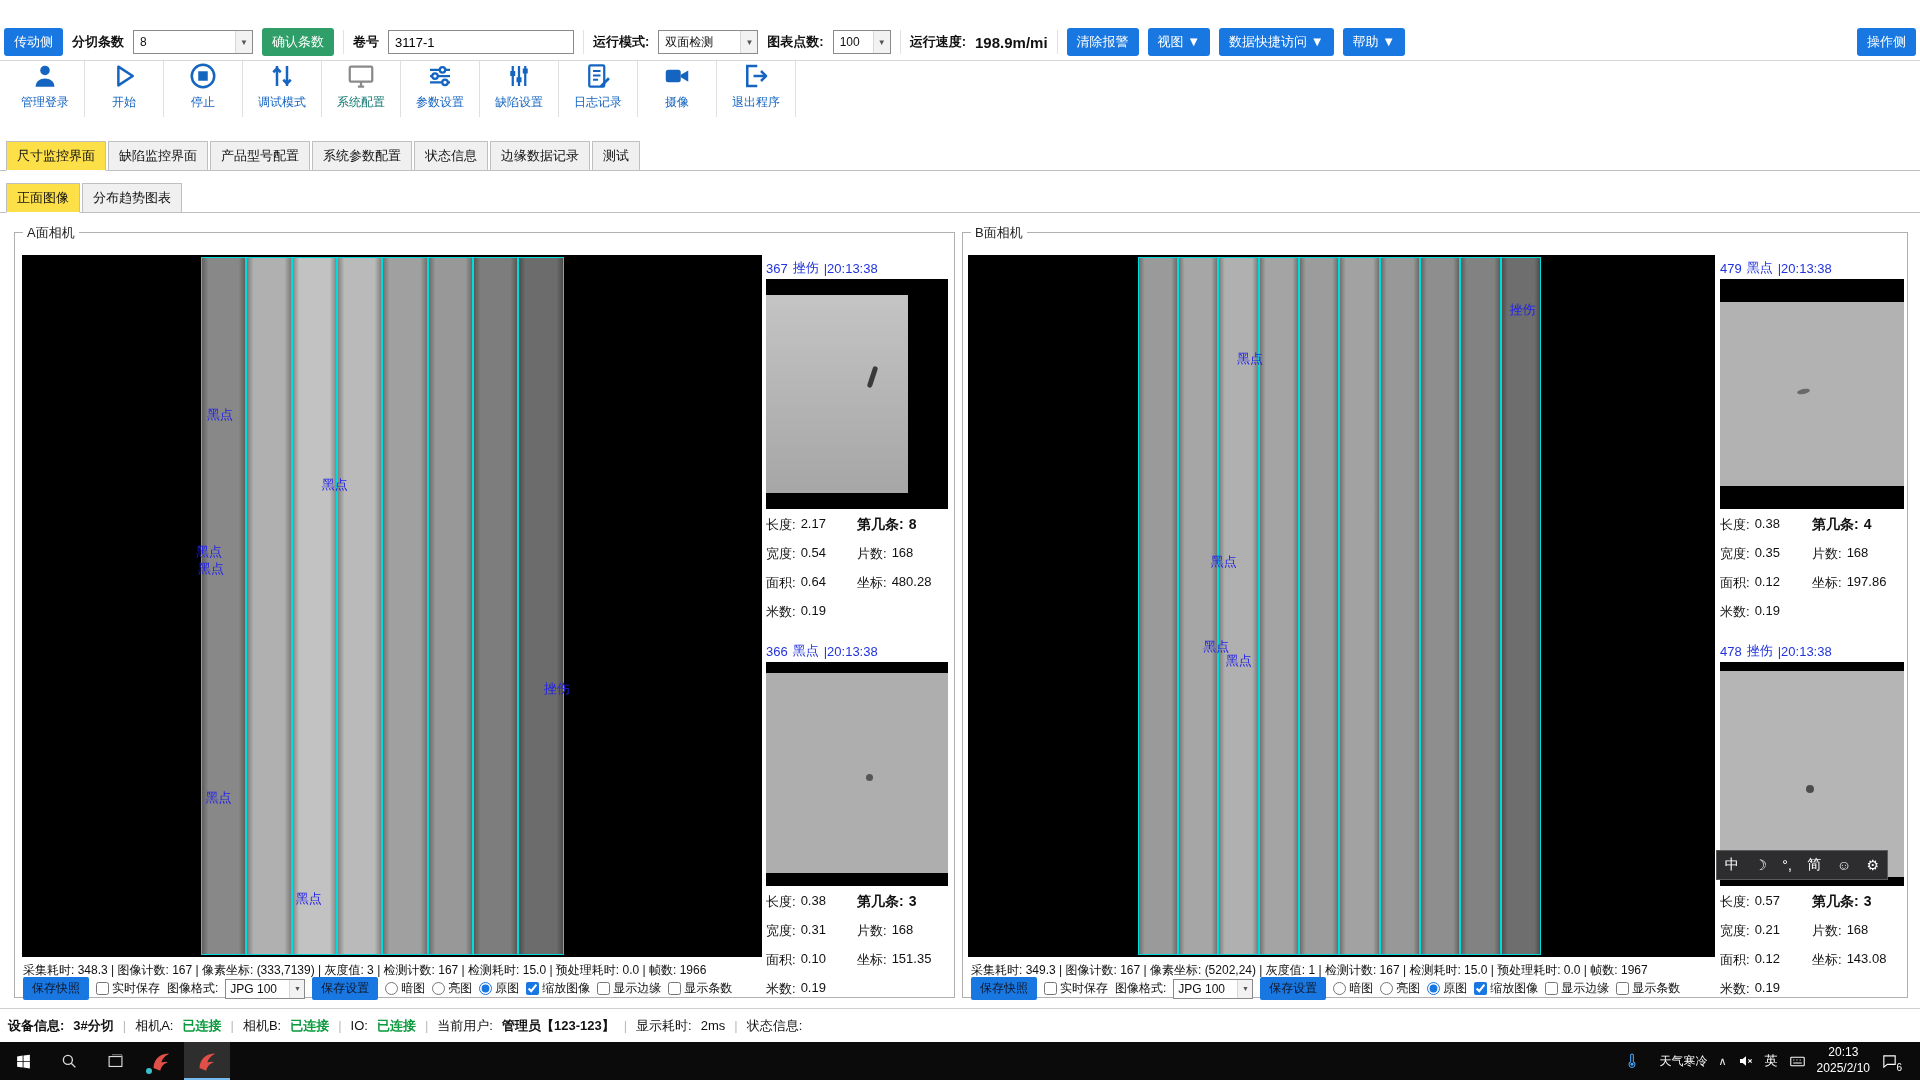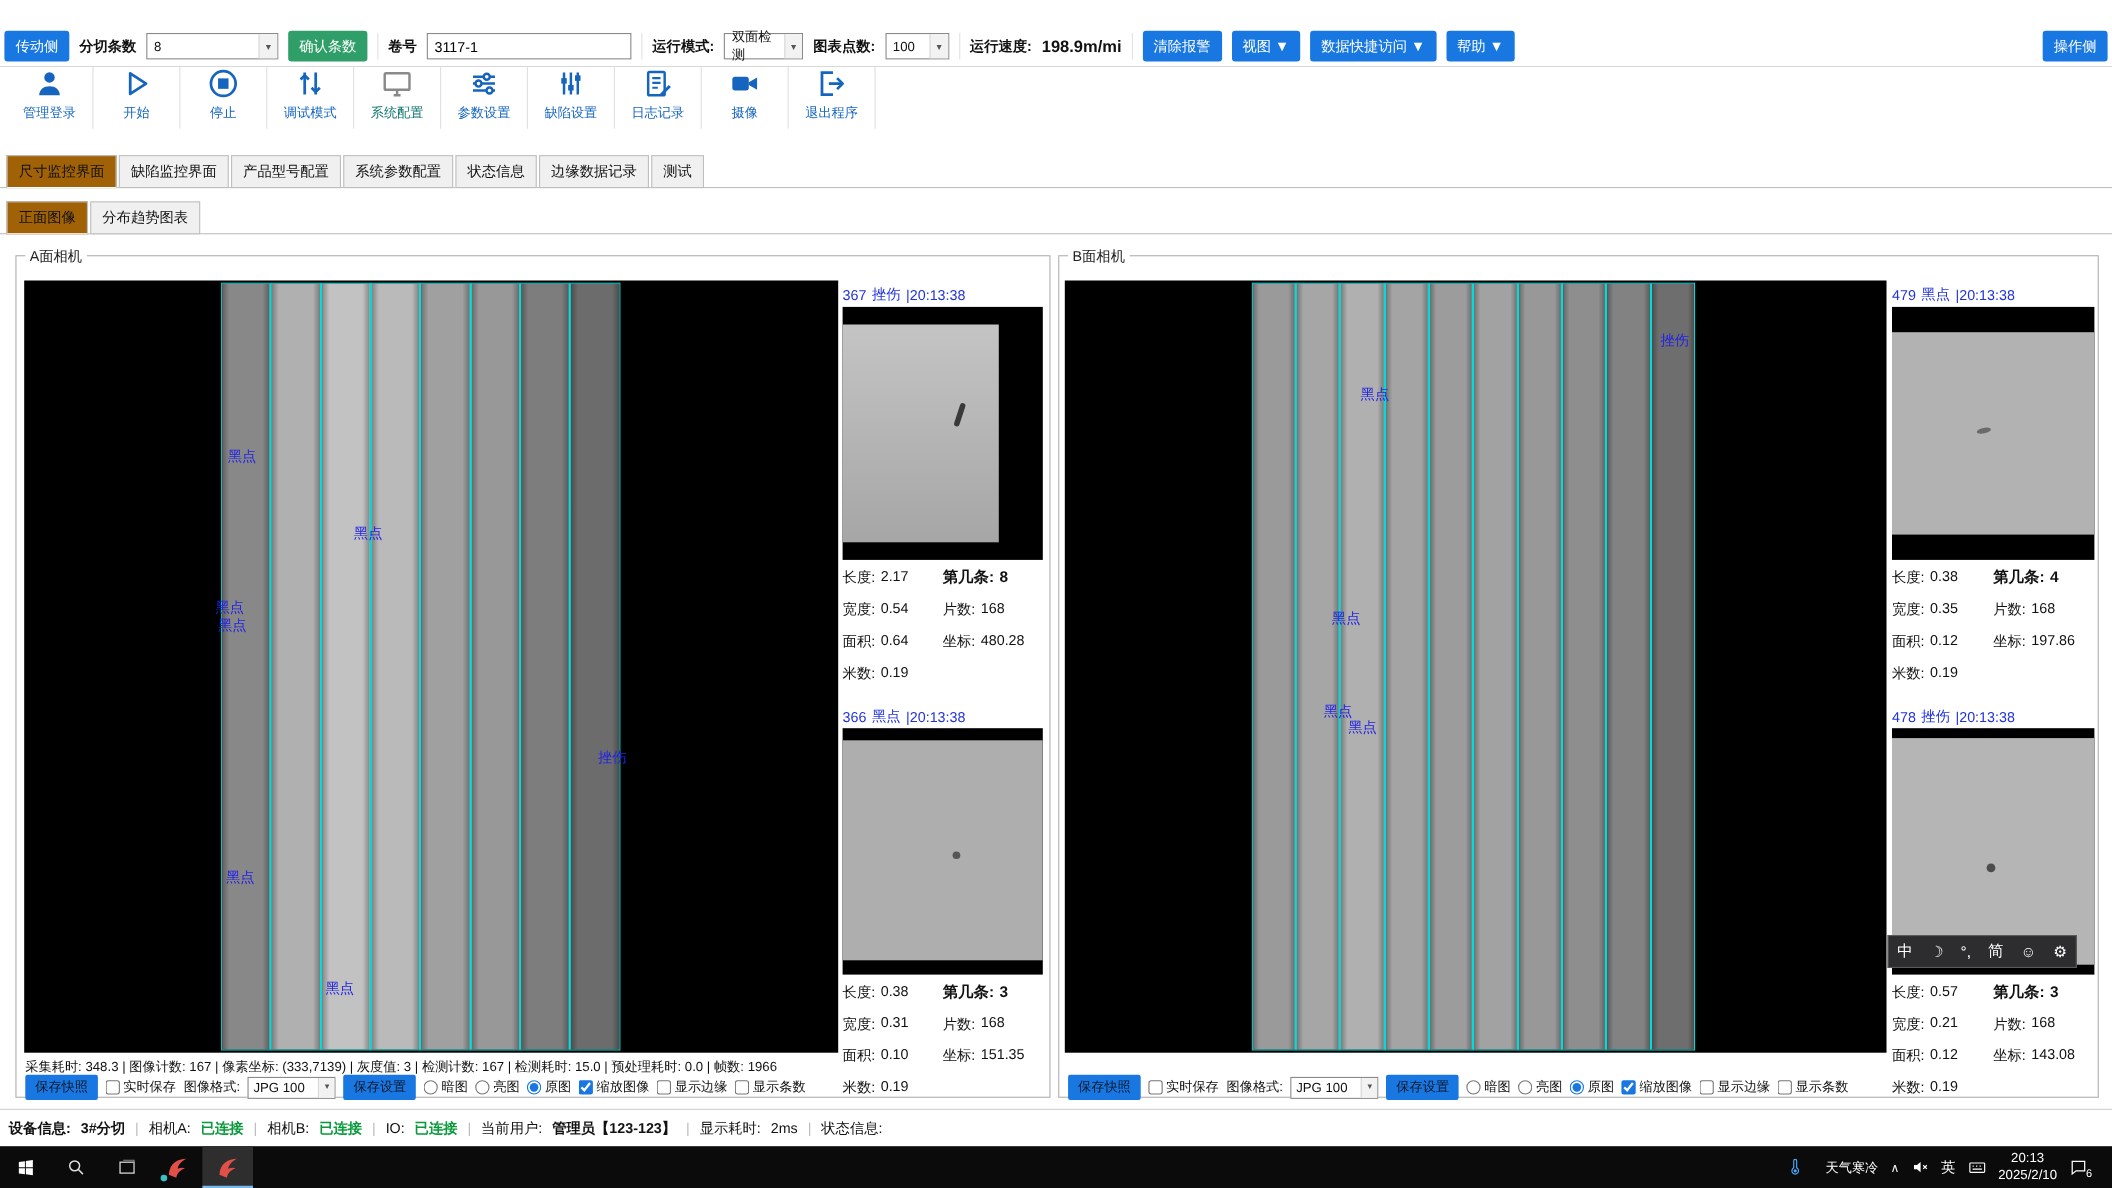--- a/index.html
+++ b/index.html
@@ -36,21 +36,21 @@
   .tool-item { width:78px; display:flex; flex-direction:column; align-items:center; gap:3px; cursor:pointer; }
   .tool-item svg { width:30px; height:30px; }
   .tool-label { font-size:12px; color:#1565c0; white-space:nowrap; }
   .tool-label.gray { color:#0f766e; }
   .toolsep { width:1px; height:56px; background:#e0e0e0; }
 
   
   .tabsbar { position:absolute; left:0; top:141px; width:100%; height:30px; border-bottom:1px solid #bfbfbf; display:flex; align-items:flex-end; padding-left:6px; background:#fff; }
   .subtabsbar { position:absolute; left:0; top:184px; width:100%; height:29px; border-bottom:1px solid #bfbfbf; display:flex; align-items:flex-end; padding-left:6px; background:#fff; }
   .tab { font-size:13px; padding:5px 10px; border:1px solid #bfbfbf; border-bottom:1px solid #bfbfbf; background:#f0f0f0; margin-right:2px; margin-bottom:-1px; white-space:nowrap; cursor:pointer; }
-  .tab.active { background:#a16207; border-bottom-color:#fff; }
+  .tab.active { background:#fde047; border-bottom-color:#fff; }
 
   
   .groupbox { position:absolute; border:1px solid #b0b0b0; background:#fff; }
   .gb-title { position:absolute; top:-9px; left:8px; background:#fff; padding:0 4px; font-size:13px; color:#222; }
   .cam-image { position:absolute; background:#000; overflow:hidden; }
   .strips { position:absolute; top:2px; bottom:2px; display:flex; border:1px solid #00dcdc; }
   .strip { flex:1; border-right:2px solid #00dcdc; }
   .strip:last-child { border-right:none; }
   .ann-layer { position:absolute; left:0; top:0; right:0; bottom:0; }
   .ann { position:absolute; color:#2323e6; font-size:13px; white-space:nowrap; }
@@ -118,21 +118,21 @@
     <div class="combo" style="width:120px;">
       <span>8</span>
       <span class="arrow">▼</span>
     </div>
     <button class="btn green">确认条数</button>
     <div class="vsep"></div>
     <span class="lbl">卷号</span>
     <input class="textbox" style="width: 186px;" value="3117-1">
     <div class="vsep"></div>
     <span class="lbl">运行模式:</span>
-    <div class="combo" style="width:72px;">
+    <div class="combo" style="width:100px;">
       <span>双面检测</span>
       <span class="arrow">▼</span>
     </div>
     <span class="lbl">图表点数:</span>
     <div class="combo" style="width:58px;">
       <span>100</span>
       <span class="arrow">▼</span>
     </div>
     <div class="vsep"></div>
     <span class="lbl">运行速度:</span>
@@ -436,20 +436,21 @@
         </div>
       <div class="ann-layer">
           <span class="ann" style="left: 72.5%; top: 6.5%;">挫伤</span>
           <span class="ann" style="left: 36%; top: 13.5%;">黑点</span>
           <span class="ann" style="left: 32.5%; top: 42.5%;">黑点</span>
           <span class="ann" style="left: 31.5%; top: 54.5%;">黑点</span>
           <span class="ann" style="left: 34.5%; top: 56.5%;">黑点</span>
         </div>
     </div>
 
+    <div class="cam-stats" style="left:8px; top:729px;">采集耗时: 349.3  | 图像计数: 167  | 像素坐标: (5202,24) | 灰度值: 1 | 检测计数: 167 | 检测耗时: 15.0 | 预处理耗时: 0.0 | 帧数: 1967</div>
 
     <div class="cam-controls" style="left:8px; top:744px;">
       <button class="small-btn">保存快照</button>
       <label class="chk">
           <input type="checkbox" style="">
           <span>实时保存</span>
         </label>
       <span>图像格式:</span>
       <div class="mini-combo">
         <span>JPG 100</span>

